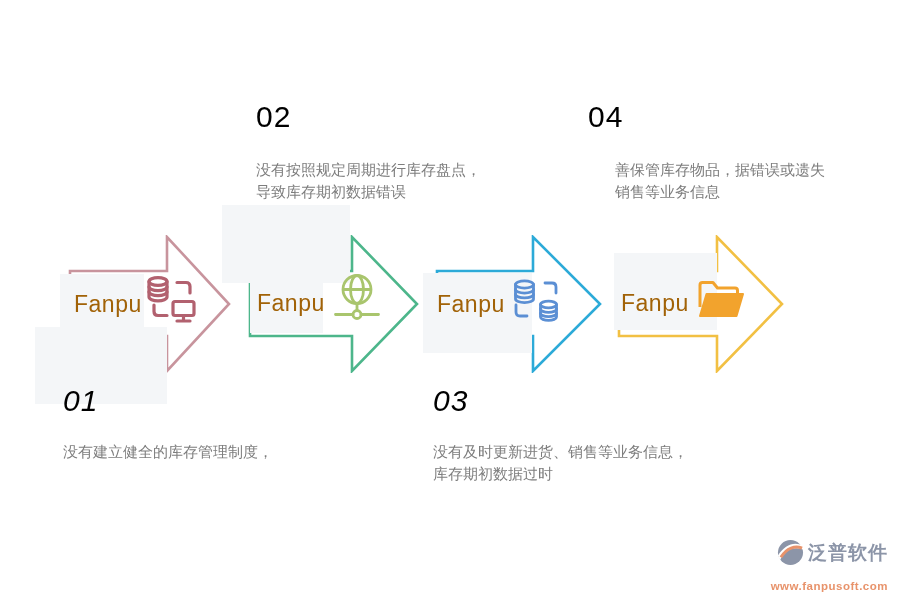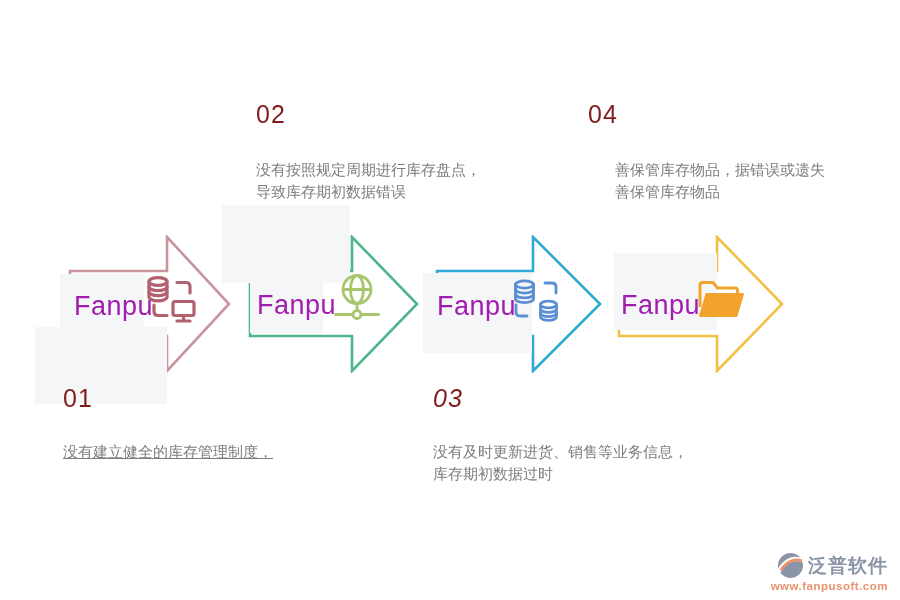--- a/index.html
+++ b/index.html
@@ -16,50 +16,50 @@
   .c3{left:423px;top:273px;width:109px;height:80px;}
   .c4{left:614px;top:253px;width:103px;height:77px;}
   
   .arrow{position:absolute;top:235px;height:138px;}
   .arrow polygon{fill:#ffffff;stroke:currentColor;stroke-width:2.6;stroke-linejoin:miter;}
   .a1{left:68px;width:164px;}
   .a2{left:248px;width:172px;}
   .a3{left:435px;width:168px;}
   .a4{left:617px;width:168px;}
   
-  .fanpu{position:absolute;font-size:27px;color:#a21caf;letter-spacing:.5px;}
+  .fanpu{position:absolute;font-size:23px;color:#a16207;letter-spacing:.5px;}
   .f1{left:74px;top:291px;}
   .f2{left:257px;top:290px;}
   .f3{left:437px;top:291px;}
   .f4{left:621px;top:290px;}
   
   .icon{position:absolute;}
   .i1{left:146px;top:275px;}
   .i2{left:334px;top:273px;}
   .i3{left:512px;top:279px;}
   .i4{left:694px;top:276px;}
   .icon .st{fill:none;stroke:currentColor;stroke-width:3.2;stroke-linecap:round;stroke-linejoin:round;}
   .icon .thin{stroke-width:2.8;}
   
-  .num{position:absolute;font-size:25px;color:#7f1d1d;letter-spacing:1px;}
-  .n1{left:63px;top:384px;}
+  .num{position:absolute;font-size:30px;color:#000000;letter-spacing:1px;}
+  .n1{left:63px;top:384px;font-style:italic;}
   .n2{left:256px;top:100px;}
   .n3{left:433px;top:384px;font-style:italic;}
   .n4{left:588px;top:100px;}
   
   .desc{position:absolute;font-size:15px;line-height:22px;color:#7d7d7d;}
-  .ds1{left:63px;top:441px;text-decoration:underline;}
+  .ds1{left:63px;top:441px;}
   .ds2{left:256px;top:159px;}
   .ds3{left:433px;top:441px;}
   .ds4{left:615px;top:159px;}
   
   .footer{position:absolute;right:12px;bottom:8px;text-align:center;}
   .brandrow{display:flex;align-items:center;gap:4px;justify-content:flex-end;}
   .brandname{font-size:19px;font-weight:bold;letter-spacing:1px;}
-  .brandurl{font-size:11.5px;font-weight:bold;letter-spacing:.5px;margin-top:1px;}
+  .brandurl{font-size:11.5px;font-weight:bold;letter-spacing:.5px;margin-top:14px;}
 </style>
 </head>
 <body>
 
 <div id="stage">
 
   <svg class="arrow a1" viewBox="0 0 164 138" style="color: rgb(200, 148, 157);">
     <polygon points="2,36 99,36 99,2 161,69 99,136 99,101 2,101"></polygon>
   </svg>
   <svg class="arrow a2" viewBox="0 0 172 138" style="color: rgb(77, 182, 139);">
@@ -133,21 +133,21 @@
   <div class="desc ds3">
     <div>没有及时更新进货、销售等业务信息，</div>
     <div>库存期初数据过时</div>
   </div>
   <div class="desc ds2">
     <div>没有按照规定周期进行库存盘点，</div>
     <div>导致库存期初数据错误</div>
   </div>
   <div class="desc ds4">
     <div>善保管库存物品，据错误或遗失</div>
-    <div>善保管库存物品</div>
+    <div>销售等业务信息</div>
   </div>
 
   <div class="footer">
     <div class="brandrow">
       <svg width="27" height="27" viewBox="0 0 28 28">
         <circle cx="14" cy="14" r="13" fill="#8c95a8"></circle>
         <path d="M1 17 C8 6 18 2 27 7 L27 11 C17 7 9 11 3 22 Z" fill="#ffffff"></path>
         <path d="M4 19 C10 9 19 6.5 26 9.5" stroke="#e8936b" stroke-width="3" fill="none"></path>
       </svg>
       <span class="brandname" style="color: rgb(140, 149, 168);">泛普软件</span>

